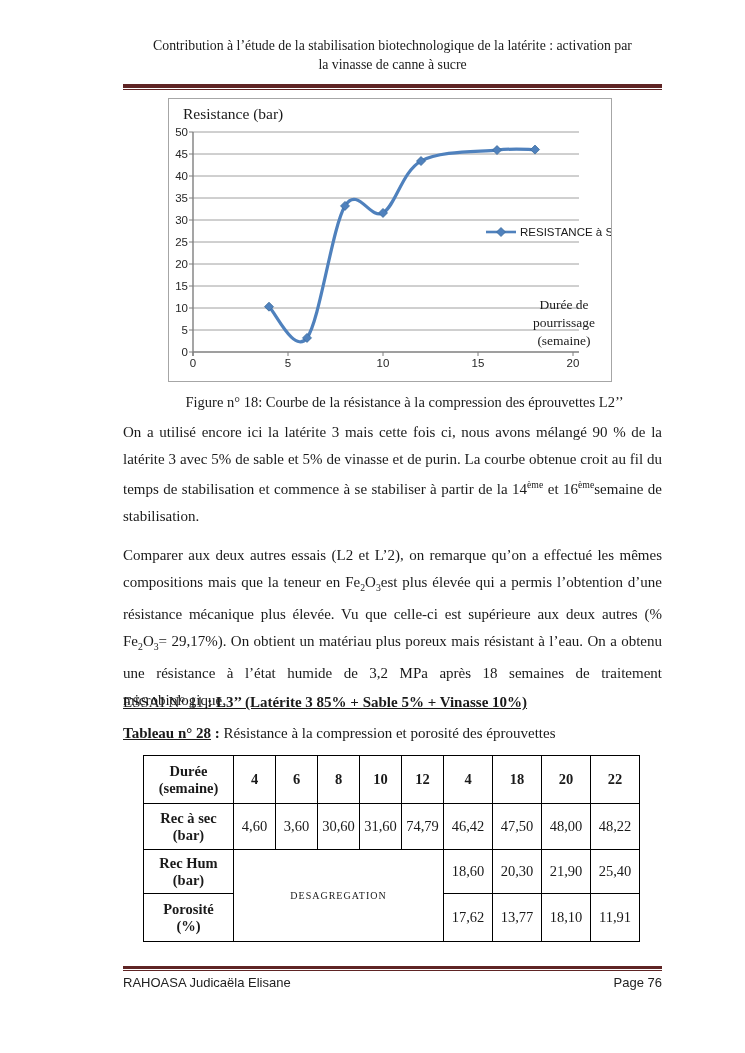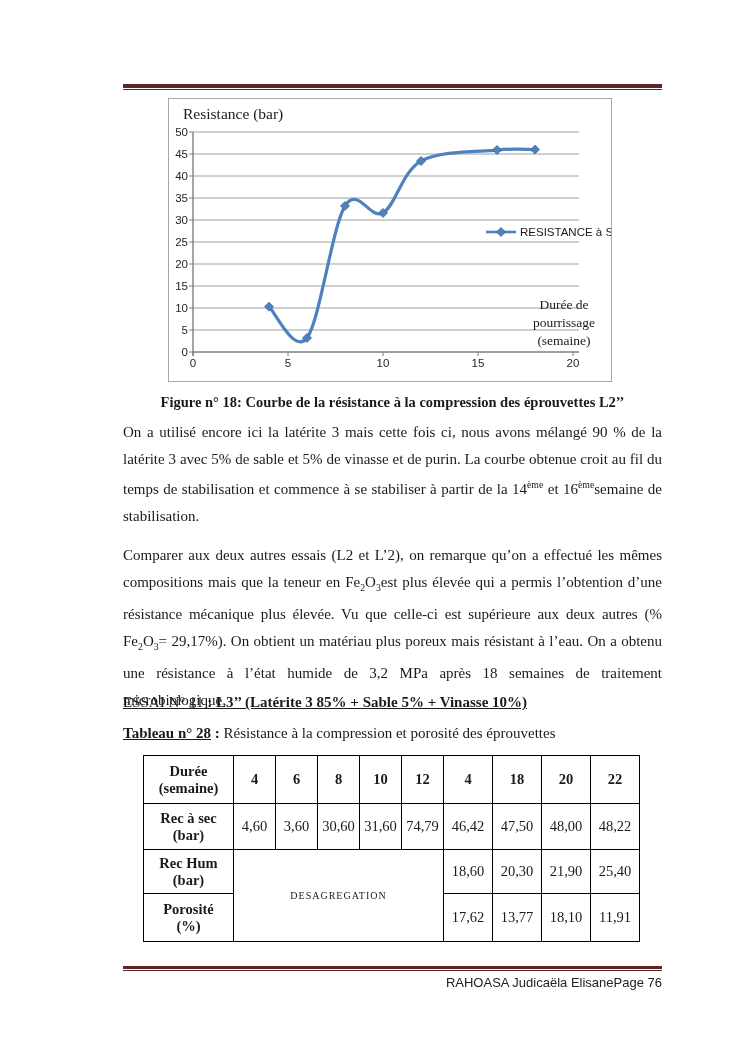--- a/index.html
+++ b/index.html
@@ -15,22 +15,22 @@
   .rule{position:absolute; left:123px; width:539px;}
   .rule .thick{height:4px; background:#5f2424;}
   .rule .gap{height:1px; background:#ffffff;}
   .rule .thin{height:1px; background:#5f2424;}
   .rule.footer-rule .thick{height:3px;}
   .chart-box{
     position:absolute; top:98px; left:168px; width:444px; height:284px;
     border:1px solid #a6a6a6; box-sizing:border-box; background:#ffffff;
   }
   .fig-caption{
-    position:absolute; top:394px; left:123px; width:539px;
-    text-align:center; font-weight:bold; font-size:14.5px;
+    position:absolute; top:394px; left:135px; width:539px;
+    text-align:center; font-weight:normal; font-size:14.5px;
   }
   .bodytext{position:absolute; top:419px; left:123px; width:539px;}
   .bodytext p{margin:0 0 13px 0; text-align:justify; font-size:15px; line-height:26.5px;}
   sup{font-size:65%;}
   sub{font-size:65%;}
   .essai-line{position:absolute; top:694px; left:123px; width:539px; font-size:15px;text-decoration:underline;}
   .tbl-caption{position:absolute; top:725px; left:123px; width:539px; font-size:15px;font-family:Liberation Serif, serif;}
   table.data{
     position:absolute; top:755px; left:143px; border-collapse:collapse;
     font-size:14.5px; table-layout:fixed;padding-left:12px;
@@ -40,29 +40,31 @@
     padding:2px 1px; white-space:pre-line;
   }
   table.data th{font-weight:bold;}
   table.data .r1{height:48px;}
   table.data .r2{height:46px;}
   table.data .r3{height:44px;}
   table.data .r4{height:48px;}
   td.merged{letter-spacing:1px; font-size:10px;}
   .footer-line{
     position:absolute; top:975px; left:123px; width:539px;
-    display:flex; justify-content:flex-end;
+    display:flex; justify-content:space-between;
     font-family:"Liberation Sans", sans-serif; font-size:13px; color:#222222;
   }
 </style>
 </head>
 <body>
 
 <div class="page">
 
+  <div class="hdr-title">Contribution à l’étude de la stabilisation biotechnologique de la latérite : activation par
+la vinasse de canne à sucre</div>
 
   <div class="rule" style="top:84px;">
     <div class="thick"></div>
     <div class="gap"></div>
     <div class="thin"></div>
   </div>
 
   <div class="chart-box">
     <svg id="chart-svg" width="442" height="282" viewBox="0 0 442 282">
         <line x1="24" x2="410" y1="231" y2="231" stroke="#a0a0a0" stroke-width="1"></line>

